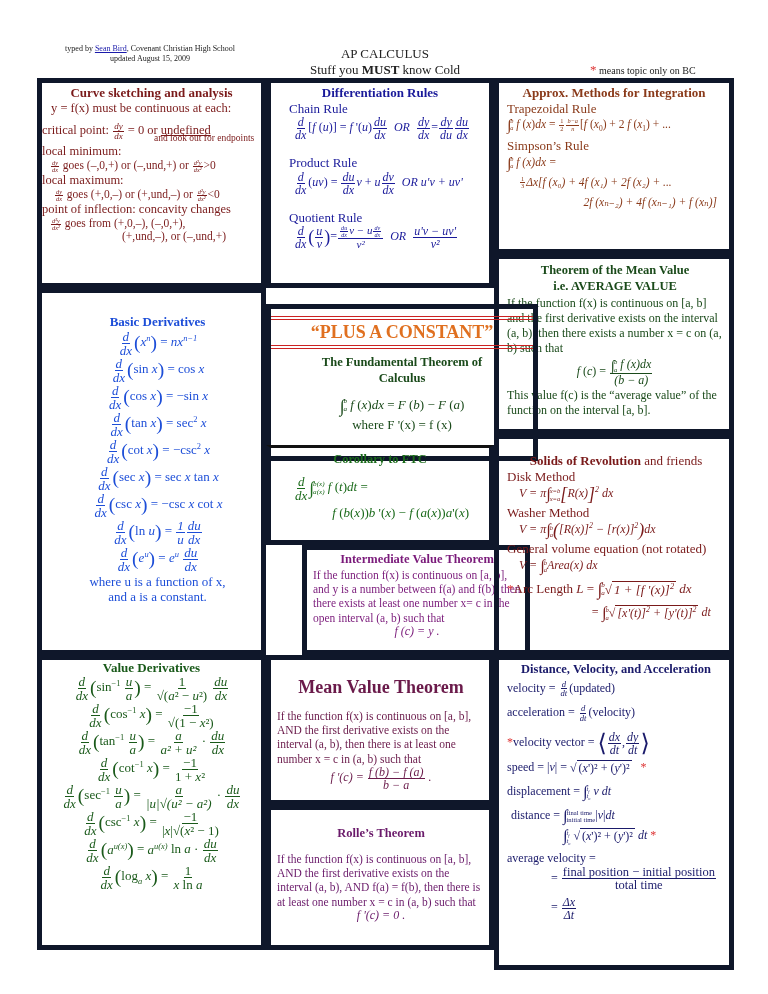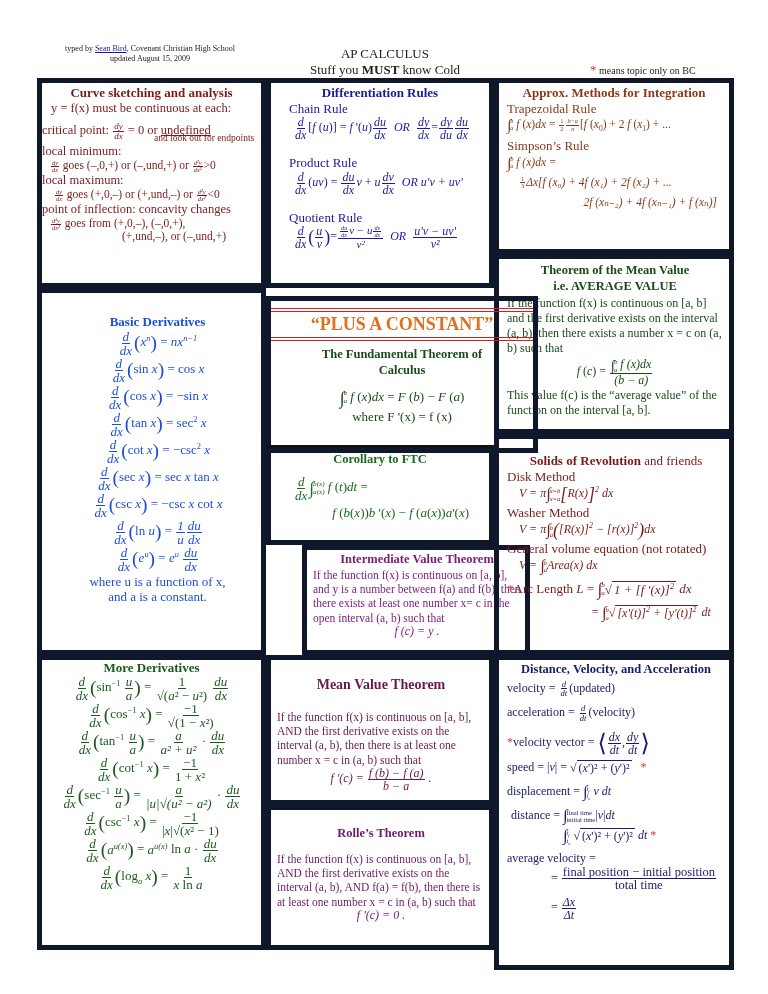--- a/index.html
+++ b/index.html
@@ -243,21 +243,21 @@
         <span>d</span>
         <span>dx</span>
       </span><span class="paren">(</span><i>e<sup>u</sup></i><span class="paren">)</span> = <i>e<sup>u</sup></i> <span class="frac it">
         <span>du</span>
         <span>dx</span>
       </span></div>
   <div class="eq" style="margin-top:2px;">where u is a function of x,</div>
   <div class="eq">and a is a constant.</div>
 </div>
 
-<div class="cell" style="left:266px;top:296px;width:272px;height:157px;color:#1a4a1a;padding:0;font-size:12px;">
+<div class="cell" style="left:266px;top:304px;width:272px;height:157px;color:#1a4a1a;padding:0;font-size:12px;">
   <div style="margin-top:7px;border-top:2px double #cc2222;border-bottom:2px double #cc2222;border-top-width:4px;border-bottom-width:4px;padding:2px 0;text-align:center;color:#e07020;font-weight:bold;font-size:18px;">
     <span>“PLUS A CONSTANT”</span>
   </div>
   <div class="title" style="margin-top:6px;font-size:12.5px;line-height:1.25;">The Fundamental Theorem of</div>
   <div class="title" style="font-size:12.5px;">Calculus</div>
   <div class="eq" style="margin-top:10px;"><span class="int">∫</span><span class="lims it">
         <span>b</span>
         <span>a</span>
       </span> <i>f</i> (<i>x</i>)<i>dx</i> = <i>F</i> (<i>b</i>) − <i>F</i> (<i>a</i>)</div>
   <div class="eq" style="margin-top:2px;">where F '(x) = f (x)</div>
@@ -304,21 +304,21 @@
         <span>b</span>
         <span>a</span>
       </span><span class="sqrt">√<span class="rad it">1 + [f '(x)]<sup>2</sup></span></span> <i>dx</i></div>
   <div class="eq it" style="text-align:left;padding-left:84px;font-size:12px;margin-top:4px;">= <span class="int">∫</span><span class="lims">
         <span>b</span>
         <span>a</span>
       </span><span class="sqrt">√<span class="rad">[x'(t)]<sup>2</sup> + [y'(t)]<sup>2</sup></span></span> dt</div>
 </div>
 
 <div class="cell" style="left:37px;top:655px;width:229px;height:295px;color:#1a5a1a;padding:1px 0 0 0;font-size:12px;line-height:1.1;">
-  <div class="title" style="font-size:13px;">More Derivatives</div>
+  <div class="title" style="font-size:13px;">Value Derivatives</div>
   <div class="eq"><span class="frac it">
         <span>d</span>
         <span>dx</span>
       </span><span class="paren">(</span>sin<sup>−1</sup> <span class="frac it">
         <span>u</span>
         <span>a</span>
       </span><span class="paren">)</span> = <span class="frac">
         <span>1</span>
         <span>√(<i>a</i>² − <i>u</i>²)</span>
       </span> <span class="frac it">
@@ -382,21 +382,21 @@
   <div class="eq"><span class="frac it">
         <span>d</span>
         <span>dx</span>
       </span><span class="paren">(</span>log<sub><i>a</i></sub> <i>x</i><span class="paren">)</span> = <span class="frac">
         <span>1</span>
         <span><i>x</i> ln <i>a</i></span>
       </span></div>
 </div>
 
 <div class="cell" style="left:266px;top:655px;width:228px;height:150px;color:#6a1a4a;padding:16px 4px 0 6px;font-size:11.5px;line-height:1.25;">
-  <div class="title" style="font-size:14px;margin-bottom:16px;">Mean Value Theorem</div>
+  <div class="title" style="font-size:18px;margin-bottom:10px;">Mean Value Theorem</div>
   <div>If the function f(x) is continuous on [a, b], AND the first derivative exists on the interval (a, b), then there is at least one number x = c in (a, b) such that</div>
   <div class="eq it" style="font-size:12px;"><i>f</i> '(<i>c</i>) = <span class="frac">
         <span>f (b) − f (a)</span>
         <span>b − a</span>
       </span> .</div>
 </div>
 
 <div class="cell" style="left:266px;top:805px;width:228px;height:145px;color:#6a1a6a;padding:16px 4px 0 6px;font-size:11.5px;line-height:1.25;">
   <div class="title" style="font-size:12.5px;margin-bottom:10px;">Rolle’s Theorem</div>
   <div>If the function f(x) is continuous on [a, b], AND the first derivative exists on the interval (a, b), AND f(a) = f(b), then there is at least one number x = c in (a, b) such that</div>

